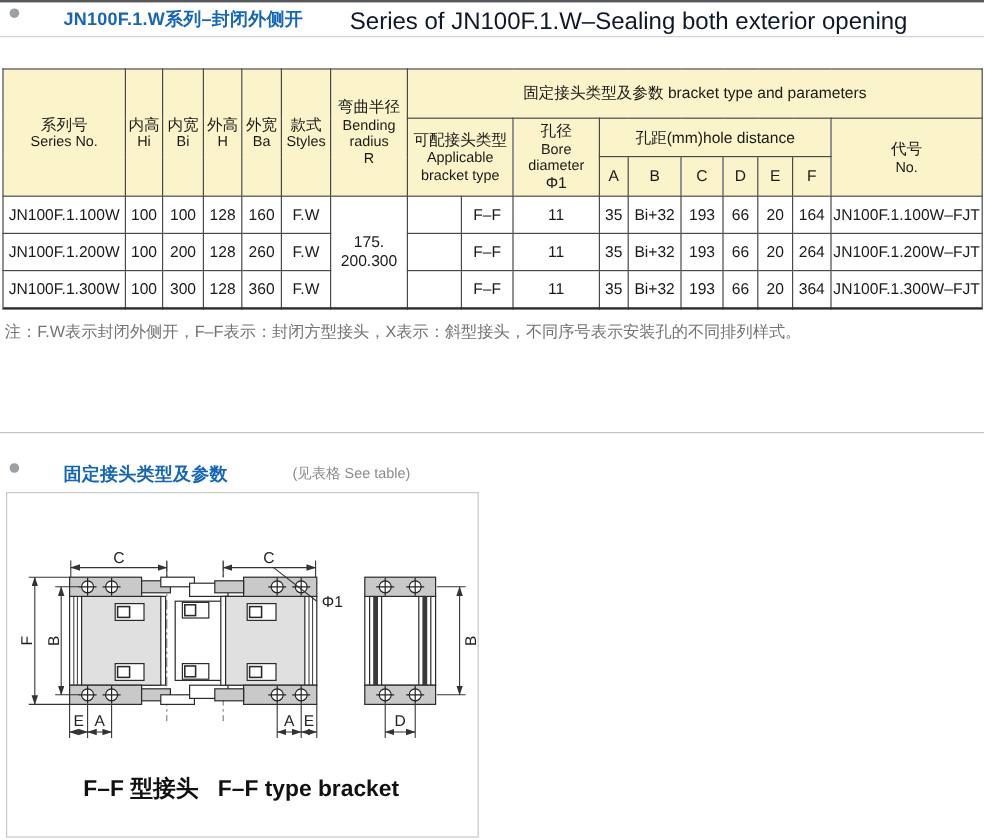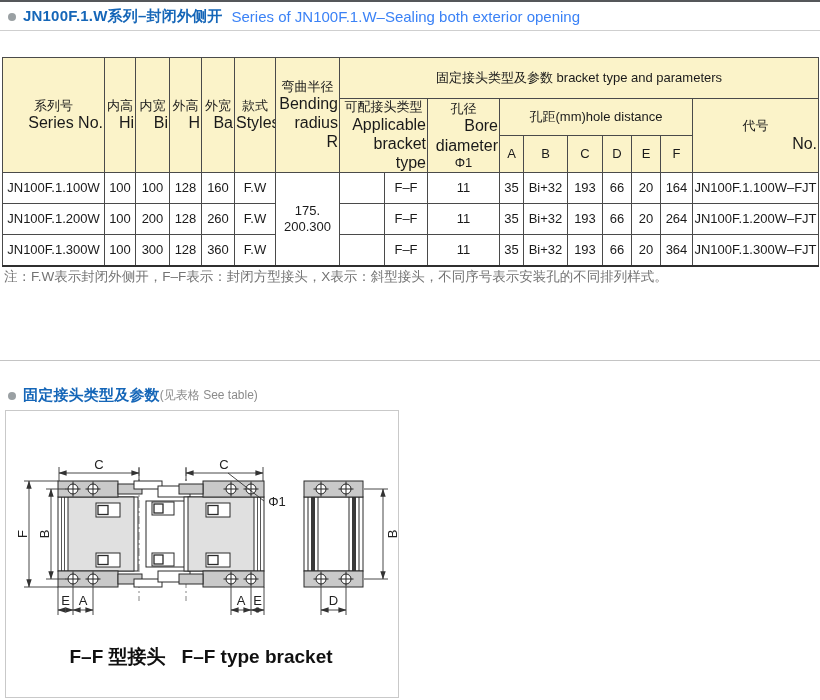--- a/index.html
+++ b/index.html
@@ -3,39 +3,39 @@
 <meta charset="utf-8">
 <style>
   html,body{margin:0;padding:0;}
   body{
     width:820px;height:700px;position:relative;overflow:hidden;
     background:#ffffff;
     font-family:"Liberation Sans","DejaVu Sans",sans-serif;
     color:#1a1a1a;
   }
   .topbar{position:absolute;left:0;top:0;width:820px;height:2px;background:#55575a;}
-  .sec-title{position:absolute;left:8px;display:flex;align-items:center;white-space:nowrap;}
+  .sec-title{position:absolute;left:8px;display:flex;align-items:flex-start;white-space:nowrap;gap:30px;}
   .sec-title .bullet{width:8px;height:8px;border-radius:50%;background:#9aa0a3;margin-right:7px;flex:0 0 auto;}
   .sec-title .zh{color:#1566b8;font-weight:bold;font-size:15px;letter-spacing:.2px;}
-  .sec-title .en{color:#3b82f6;font-size:15px;margin-left:9px;}
-  .sec-title .hint{color:#8b8b8b;font-size:12px;margin-left:0;}
+  .sec-title .en{color:#0f172a;font-size:20px;margin-left:9px;}
+  .sec-title .hint{color:#8b8b8b;font-size:12px;margin-left:24px;}
   .rule{position:absolute;left:0;width:820px;height:1px;background:#cfcfcf;}
 
   table.spec{
     position:absolute;left:2px;top:57px;width:816px;
     border-collapse:collapse;table-layout:fixed;
     font-size:13px;line-height:1.2;
     border:1px solid #4a4a4a;border-bottom:2px solid #2f2f2f;
   }
   table.spec th,table.spec td{
     border:1px solid #4a4a4a;text-align:center;vertical-align:middle;
     padding:0 1px;font-weight:normal;color:#1a1a1a;overflow:hidden;
   }
   table.spec thead th{background:#fbf3c9;}
-  table.spec .sub{font-size:16px;text-align:right;}
+  table.spec .sub{font-size:12px;}
   tr.hr1{height:41px;} tr.hr2{height:32px;margin-left:44px;} tr.hr3{height:33px;}
   tbody tr{height:31px;}
 
   .notes{position:absolute;left:4px;top:266px;width:812px;font-size:13.5px;color:#737373;}
   .notes p{margin:0 0 3px 0;line-height:21px;}
 
   .fig-frame{
     position:absolute;left:5px;top:410px;width:392px;height:286px;
     border:1px solid #c9c9c9;background:#fff;
   }

